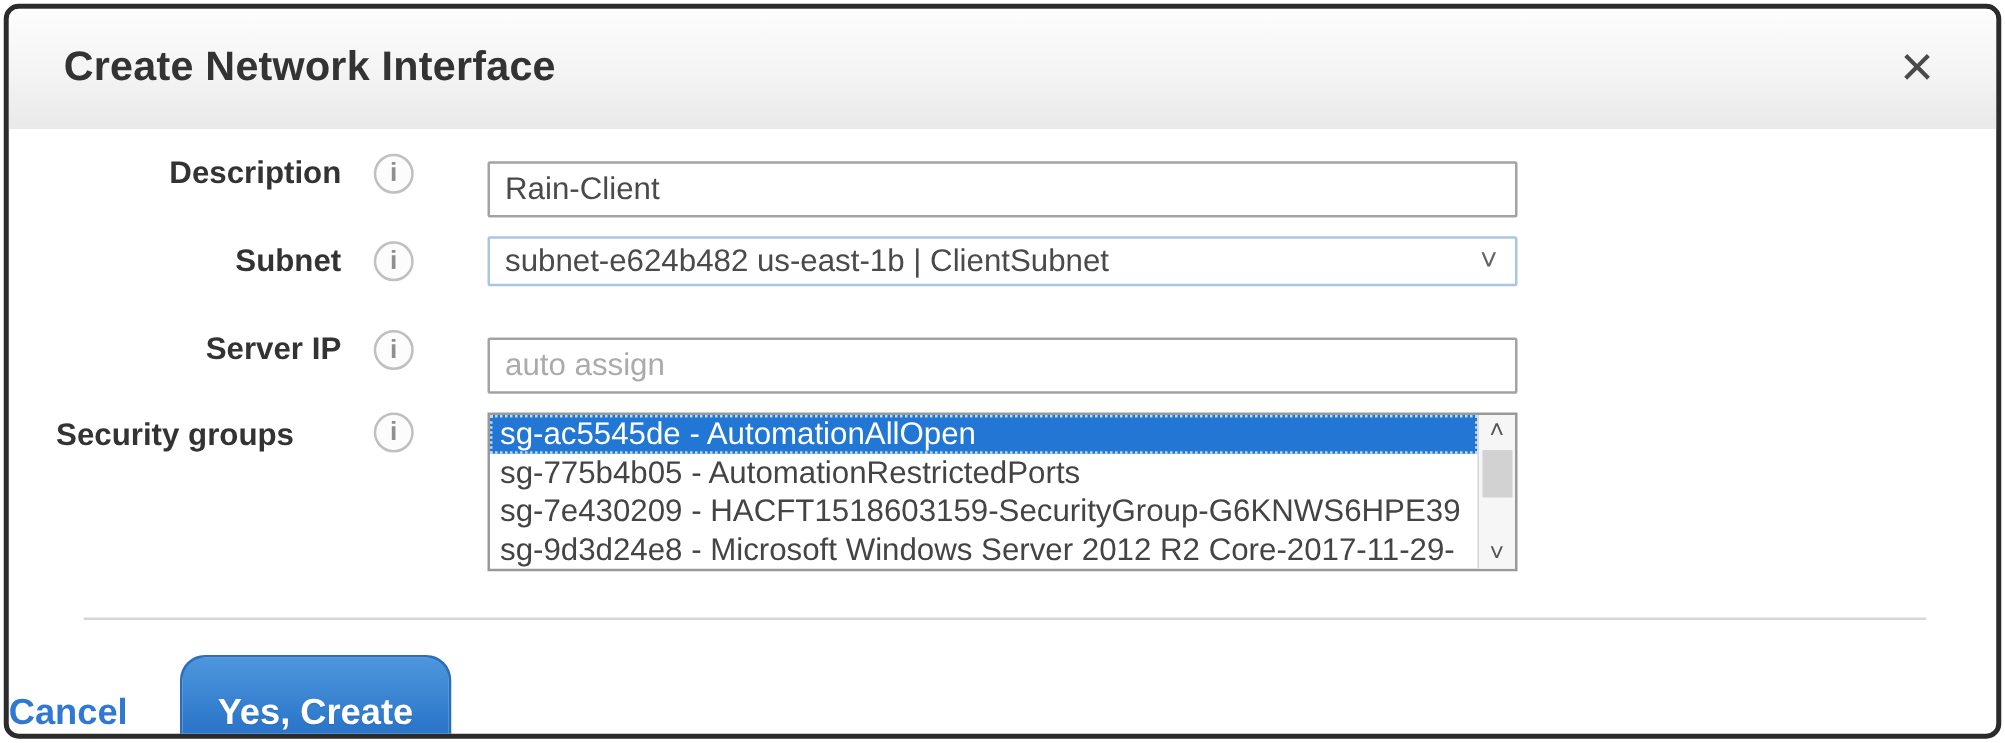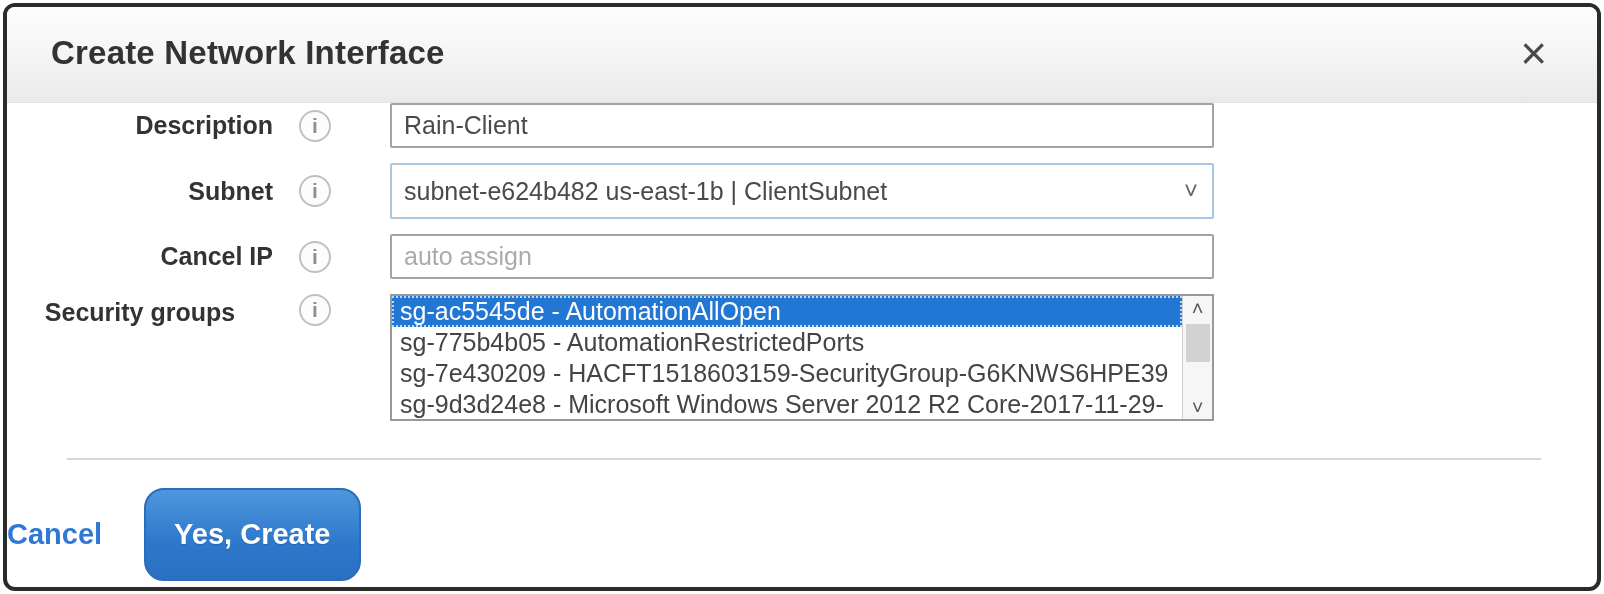--- a/index.html
+++ b/index.html
@@ -78,25 +78,26 @@
     width: 824px;
     height: 45px;
     border: 2px solid #a3a3a3;
     border-radius: 2px;
     font-size: 25px;
     color: #4a4a4a;
     padding: 0 12px;
     font-family: "Liberation Sans", sans-serif;
     outline: none;
     background: #ffffff;
+    margin-top: 26px;
   }
   .text-input::placeholder { color: #ababab; opacity: 1; }
   .select-box {
     width: 824px;
-    height: 56px;
+    height: 40px;
     border: 2px solid #a9c7e0;
     border-radius: 2px;
     background: #ffffff;
     display: flex;
     align-items: center;
     justify-content: space-between;
     padding: 0 14px 0 12px;
     cursor: pointer;
   }
   .select-value { font-size: 25px; color: #4a4a4a; white-space: nowrap; }
@@ -209,21 +210,21 @@
       <div class="info-icon">i</div>
       <div class="field-control">
         <div class="select-box">
           <span class="select-value">subnet-e624b482 us-east-1b | ClientSubnet</span>
           <span class="select-chevron">˅</span>
         </div>
       </div>
     </div>
 
     <div class="form-row">
-      <div class="field-label">Cancel IP</div>
+      <div class="field-label">Server IP</div>
       <div class="info-icon">i</div>
       <div class="field-control">
         <input class="text-input" type="text" placeholder="auto assign" style="">
       </div>
     </div>
 
     <div class="form-row align-top">
       <div class="field-label">Security groups</div>
       <div class="info-icon">i</div>
       <div class="field-control">

